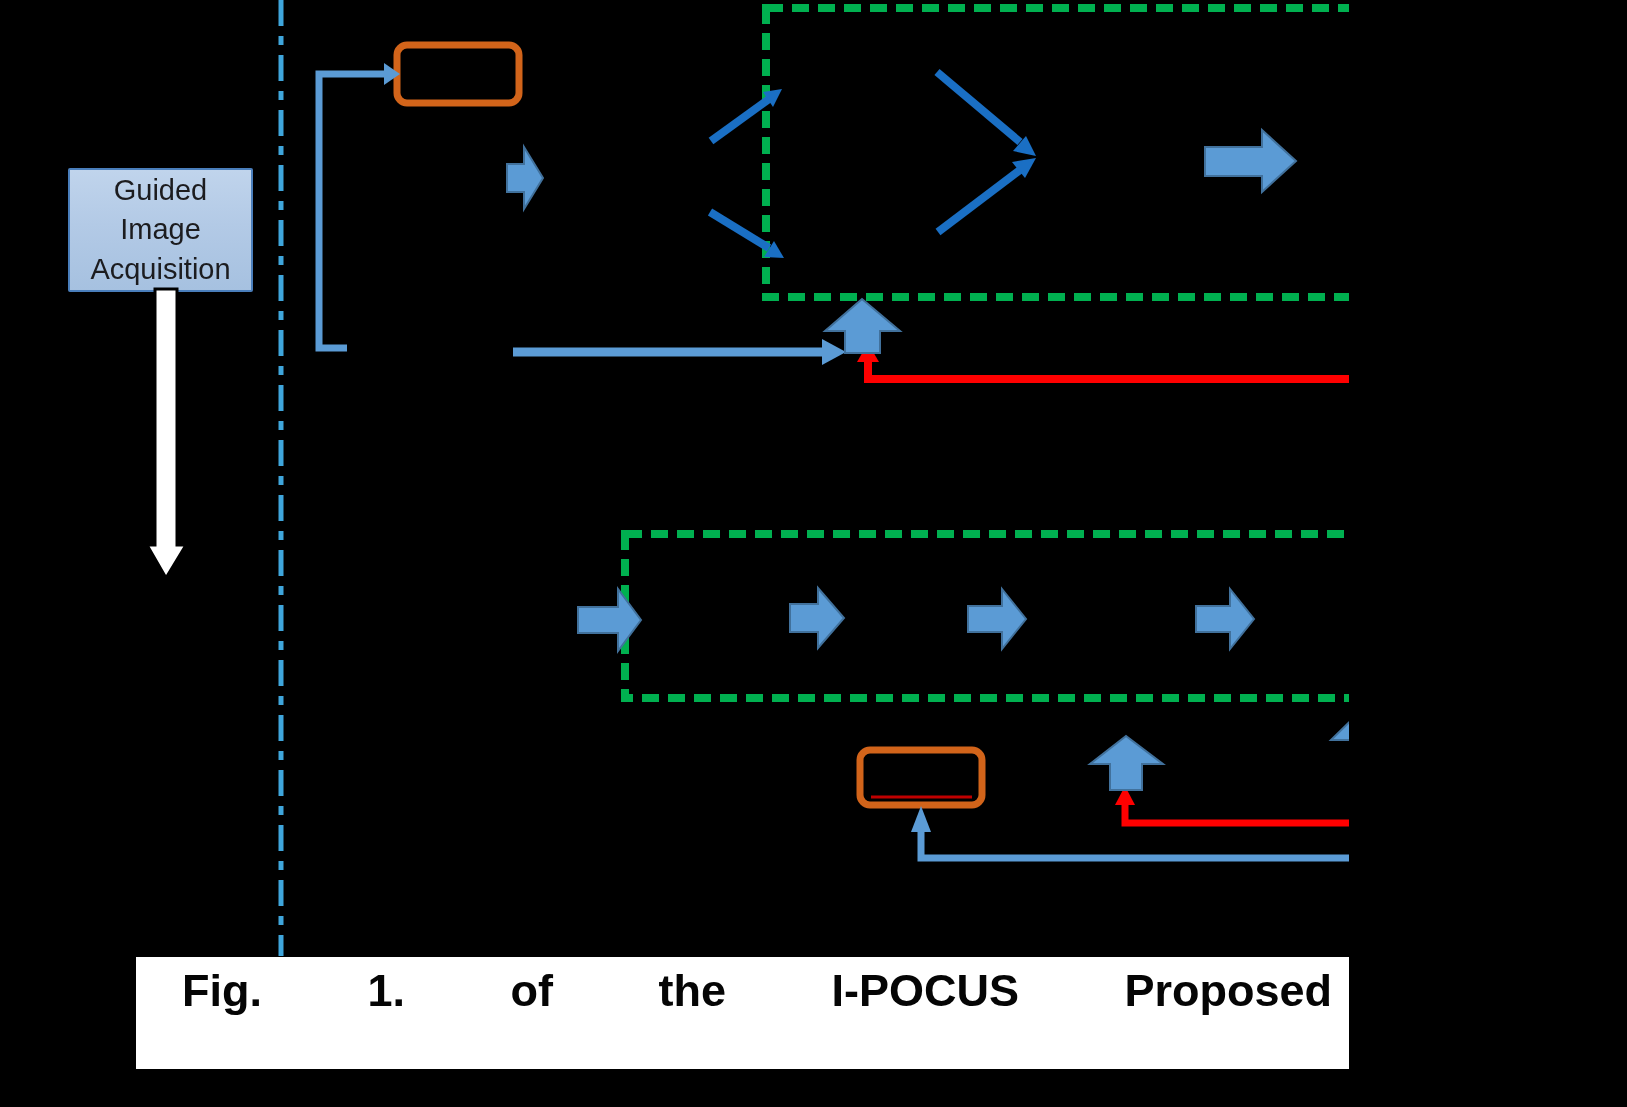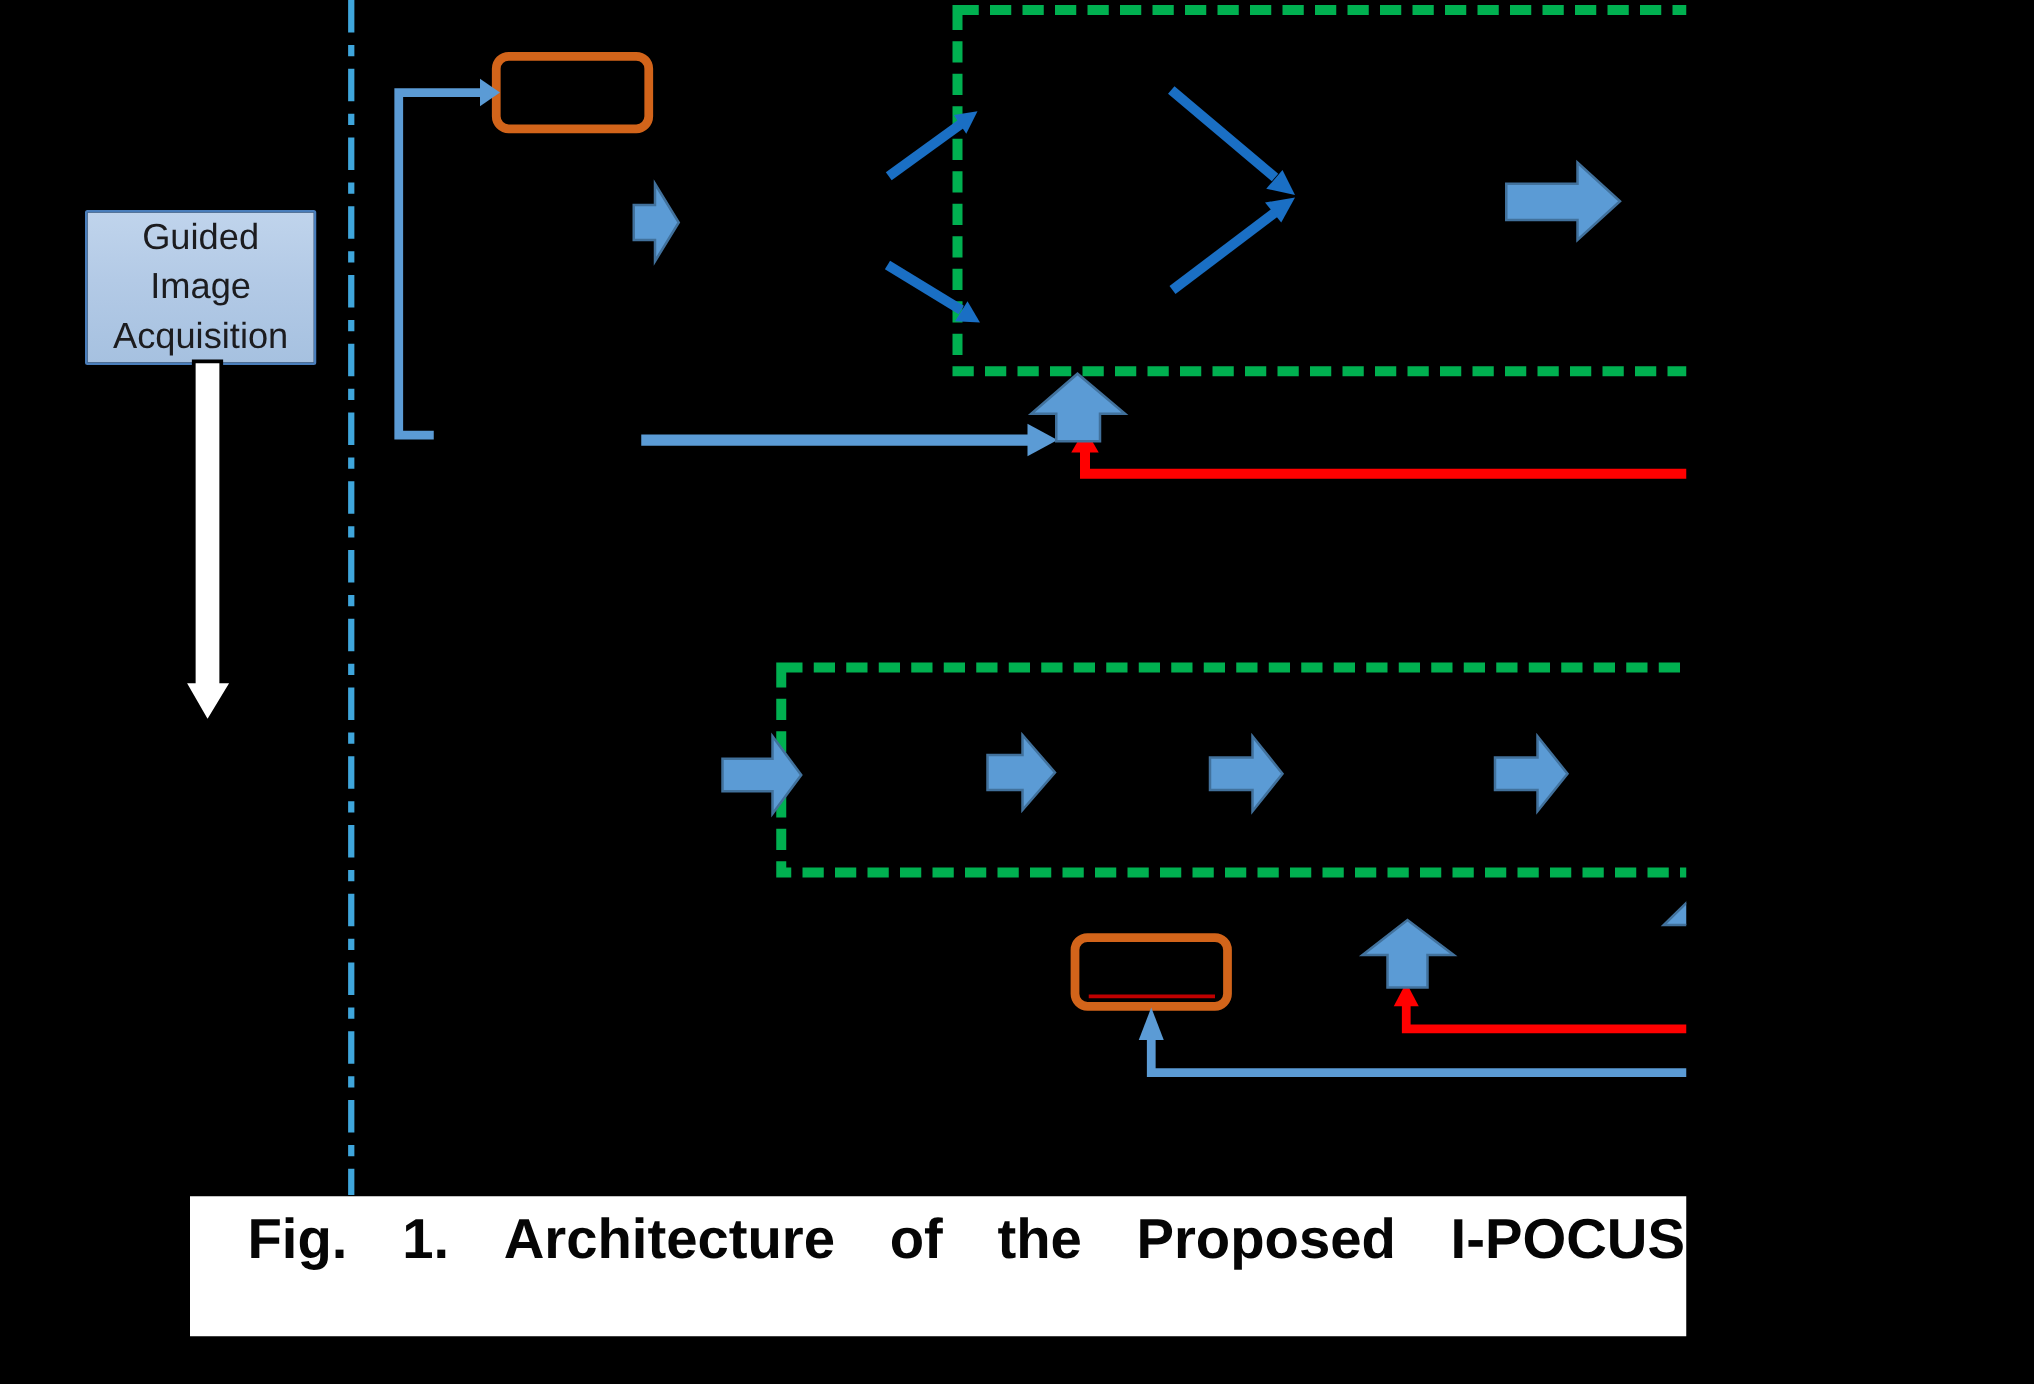--- a/index.html
+++ b/index.html
@@ -10,21 +10,21 @@
   .node-box{
     position:absolute;box-sizing:border-box;
     background:linear-gradient(180deg,#c0d4ec 0%,#b3cae6 45%,#a6c1e0 100%);
     border:2px solid #4a7ebb;border-radius:2px;
     display:flex;align-items:center;justify-content:center;text-align:center;
     color:#1c1c1f;font-size:29px;line-height:1.35;padding:0 10px;
   }
   .guided{left:68px;top:168px;width:185px;height:124px;}
   .analytics{left:63px;top:572px;width:192px;height:125px;}
   .caption-bar{
-    position:absolute;left:152px;top:957px;width:1234px;height:112px;
+    position:absolute;left:136px;top:957px;width:1234px;height:112px;
     background:#ffffff;box-sizing:border-box;overflow:hidden;
     padding:6px 38px 0 46px;color:#050505;
   }
   .caption-line1{
     font-size:45px;font-weight:bold;line-height:55px;
     text-align:justify;text-align-last:justify;letter-spacing:0px;
     white-space:nowrap;display:flex;justify-content:space-between;
   }
   .caption-line1 span{display:inline-block;}
   .caption-line2{font-size:45px;font-weight:bold;line-height:55px;text-align:left;}
@@ -36,25 +36,24 @@
 <div class="canvas">
 
   <div class="node-box guided">
     <span>Guided Image Acquisition</span>
   </div>
 
   <div class="caption-bar">
     <div class="caption-line1">
       <span>Fig.</span>
       <span>1.</span>
-      <span>Architecture</span>
       <span>of</span>
       <span>the</span>
+      <span>I-POCUS</span>
       <span>Proposed</span>
-      <span>I-POCUS</span>
     </div>
   </div>
 
   <svg class="overlay" width="1627" height="1107" viewBox="0 0 1627 1107">
 
     <line x1="281" y1="0" x2="281" y2="956" stroke="#3fa6dc" stroke-width="5" stroke-dasharray="26 10 9 10"></line>
 
     <rect x="766" y="8" width="759" height="289" fill="none" stroke="#00b050" stroke-width="8" stroke-dasharray="17 9"></rect>
     <rect x="625" y="534" width="780" height="164" fill="none" stroke="#00b050" stroke-width="8" stroke-dasharray="17 9"></rect>
 

